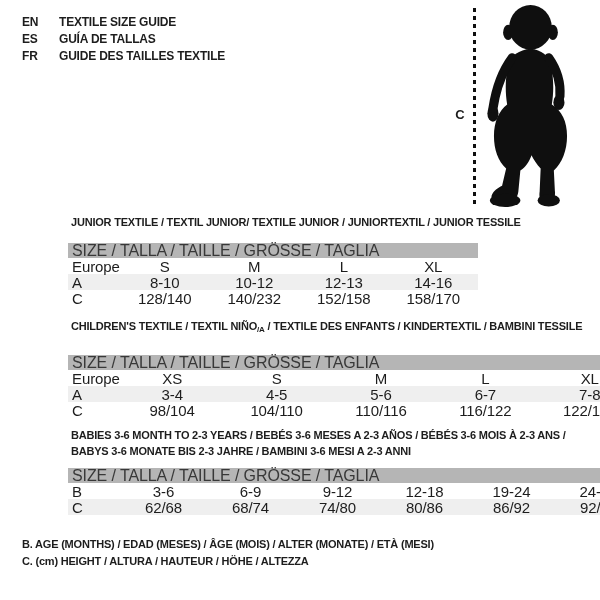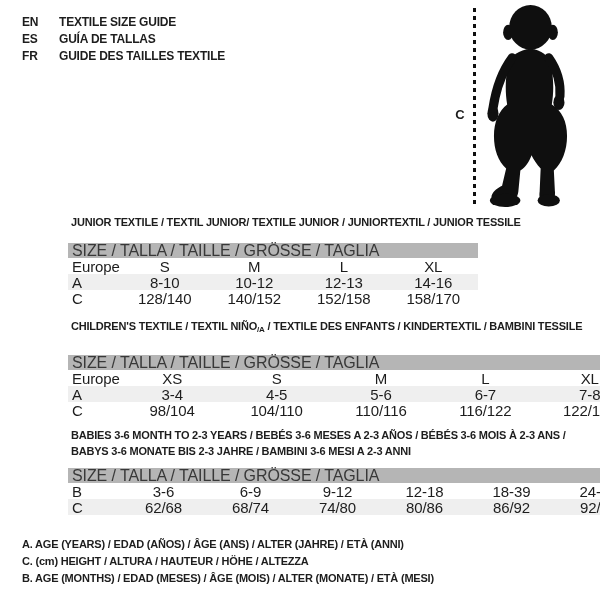--- a/index.html
+++ b/index.html
@@ -126,21 +126,21 @@
     <div class="tbl-row shaded" style="grid-template-columns: 52px repeat(4, 1fr);">
       <div class="rlabel">A</div>
       <div class="cell">8-10</div>
       <div class="cell">10-12</div>
       <div class="cell">12-13</div>
       <div class="cell">14-16</div>
     </div>
     <div class="tbl-row" style="grid-template-columns: 52px repeat(4, 1fr);">
       <div class="rlabel">C</div>
       <div class="cell">128/140</div>
-      <div class="cell">140/152</div>
+      <div class="cell">140/232</div>
       <div class="cell">152/158</div>
       <div class="cell">158/170</div>
     </div>
   </section>
 <section class="size-table t-children">
     <div class="tbl-title">
       <div><span class="">CHILDREN'S TEXTILE / TEXTIL NIÑO</span><span class="sub">/A</span><span class=""> / TEXTILE DES ENFANTS / KINDERTEXTIL / BAMBINI TESSILE</span></div>
     </div>
     <div class="tbl-band">SIZE / TALLA / TAILLE / GRÖSSE / TAGLIA</div>
     <div class="tbl-row" style="grid-template-columns: 52px repeat(5, 1fr);">
@@ -173,31 +173,30 @@
       <div><span class="">BABIES 3-6 MONTH TO 2-3 YEARS / BEBÉS 3-6 MESES A 2-3 AÑOS / BÉBÉS 3-6 MOIS À 2-3 ANS /</span></div>
       <div><span class="">BABYS 3-6 MONATE BIS 2-3 JAHRE / BAMBINI 3-6 MESI A 2-3 ANNI</span></div>
     </div>
     <div class="tbl-band">SIZE / TALLA / TAILLE / GRÖSSE / TAGLIA</div>
     <div class="tbl-row" style="grid-template-columns: 52px repeat(6, 1fr);">
       <div class="rlabel">B</div>
       <div class="cell">3-6</div>
       <div class="cell">6-9</div>
       <div class="cell">9-12</div>
       <div class="cell">12-18</div>
-      <div class="cell">18-39</div>
+      <div class="cell">19-24</div>
       <div class="cell">24-36</div>
     </div>
     <div class="tbl-row shaded" style="grid-template-columns: 52px repeat(6, 1fr);">
       <div class="rlabel">C</div>
       <div class="cell">62/68</div>
       <div class="cell">68/74</div>
       <div class="cell">74/80</div>
       <div class="cell">80/86</div>
       <div class="cell">86/92</div>
       <div class="cell">92/98</div>
     </div>
   </section>
 
 <div class="footnotes">
-  <div class="footnote">A. AGE (YEARS) / EDAD (AÑOS) / ÂGE (ANS) / ALTER (JAHRE) / ETÀ (ANNI)</div>
+  <div class="footnote">B. AGE (MONTHS) / EDAD (MESES) / ÂGE (MOIS) / ALTER (MONATE) / ETÀ (MESI)</div>
   <div class="footnote">C. (cm) HEIGHT / ALTURA / HAUTEUR / HÖHE / ALTEZZA</div>
-  <div class="footnote">B. AGE (MONTHS) / EDAD (MESES) / ÂGE (MOIS) / ALTER (MONATE) / ETÀ (MESI)</div>
 </div>
 
 </body></html>

